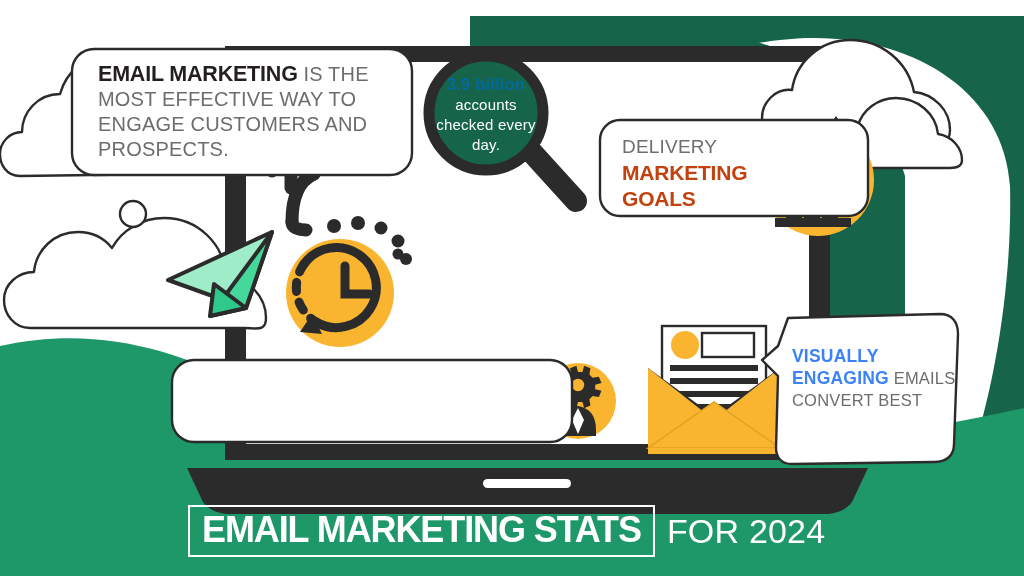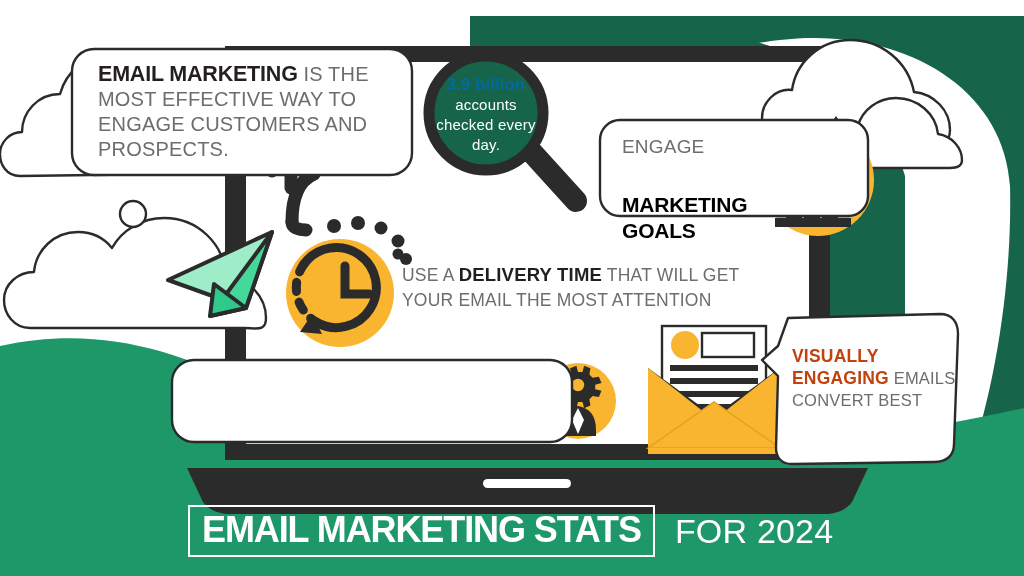--- a/index.html
+++ b/index.html
@@ -18,33 +18,33 @@
   .b{font-weight:bold;color:#231f20;}
   .lightline{color:#6d6d6d;font-weight:400;}
   
   #tb-email{left:98px;top:46px;width:300px;font-size:20px;line-height:25px;}
   #tb-email .b{font-size:21.5px;letter-spacing:-.2px;}
   
   #tb-stat{left:430px;top:58px;width:112px;text-align:center;color:#fff;font-size:15px;line-height:20px;}
   #tb-stat .b{color:#0369a1;font-size:16.5px;}
   
   #tb-goals{left:622px;top:118px;width:190px;font-size:19px;line-height:26px;color:#6d6d6d;}
-  #tb-goals .b{display:block;color:#000000;font-size:21px;letter-spacing:-.2px;margin-top:32px;}
+  #tb-goals .b{display:block;color:#c2410c;font-size:21px;letter-spacing:-.2px;}
   
   #tb-delivery{left:402px;top:246px;width:340px;font-size:17.5px;line-height:25px;color:#6d6d6d;}
   #tb-delivery .b{font-size:18.5px;}
   
   #tb-person{left:188px;top:361px;width:350px;font-size:17px;line-height:27px;color:#6d6d6d;}
   #tb-person .b{font-size:23px;letter-spacing:-.4px;}
   
   #tb-visual{left:792px;top:329px;width:165px;font-size:16.5px;line-height:22px;color:#6d6d6d;}
-  #tb-visual .b{color:#c2410c;font-size:17.5px;}
+  #tb-visual .b{color:#3b82f6;font-size:17.5px;}
   
   #footer-banner{
-    position:absolute;left:188px;top:489px;display:flex;align-items:center;gap:20px;
+    position:absolute;left:188px;top:489px;display:flex;align-items:center;gap:12px;
   }
   #footer-box{
     border:2px solid #ffffff;padding:4px 12px 6px 12px;
   }
   #footer-main{
     color:#ffffff;font-size:36px;font-weight:bold;letter-spacing:-1.1px;line-height:38px;
     font-family:"Liberation Sans", sans-serif;
   }
   #footer-sub{
     color:#ffffff;font-size:34px;font-weight:400;letter-spacing:.2px;line-height:38px;
@@ -177,27 +177,24 @@
   <div class="bubble-text" id="tb-email">
     <span class="b">EMAIL MARKETING</span><span class="lightline"> IS THE MOST EFFECTIVE WAY TO ENGAGE CUSTOMERS AND PROSPECTS.</span>
   </div>
 
   <div class="bubble-text" id="tb-stat">
     <span class="b">3.9 billion</span>
     <span>accounts checked every day.</span>
   </div>
 
   <div class="bubble-text" id="tb-goals">
-    <span>ENGAGE</span>
+    <span>DELIVERY</span>
     <span class="b">MARKETING GOALS</span>
   </div>
 
-  <div class="bubble-text" id="tb-delivery">
-    <span>USE A </span><span class="b">DELIVERY TIME</span><span> THAT WILL GET YOUR EMAIL THE MOST ATTENTION</span>
-  </div>
 
 
   <div class="bubble-text" id="tb-visual">
     <span class="b">VISUALLY ENGAGING</span><span> EMAILS CONVERT BEST</span>
   </div>
 
   <div id="footer-banner">
     <div id="footer-box">
       <div id="footer-main">EMAIL MARKETING STATS</div>
     </div>

